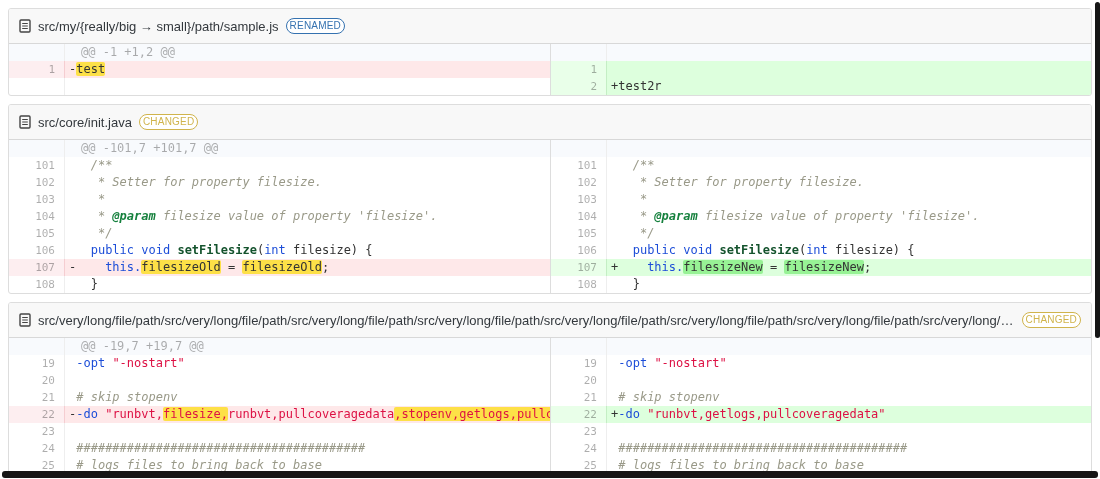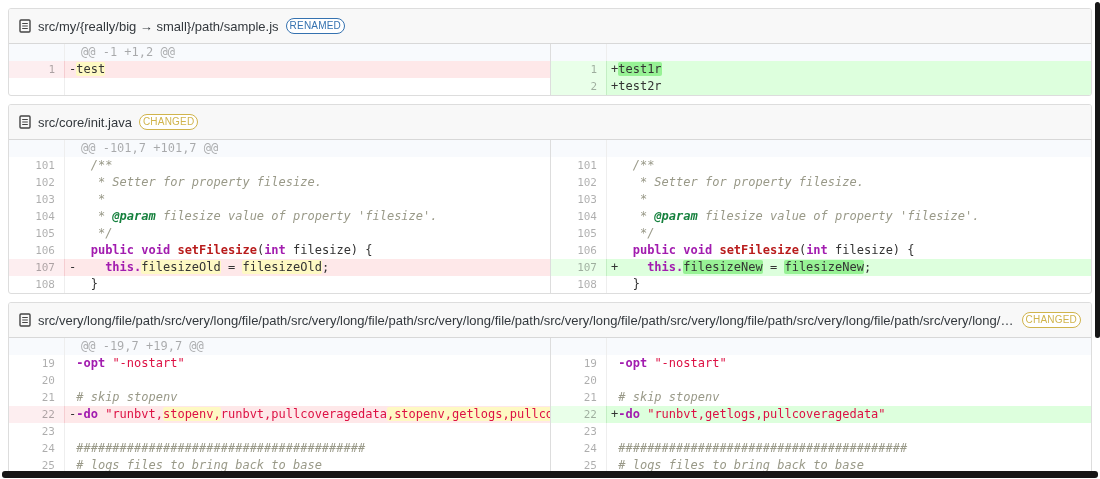--- a/index.html
+++ b/index.html
@@ -40,24 +40,24 @@
     border-right:1px solid #eee;overflow:hidden;
   }
   .code{flex:1;overflow:hidden;padding-left:4px;color:#333;}
   .row.info{background:#f8fafd;gap:12px;}
   .row.info .gutter{background:#f8fafd;}
   .row.info .code{color:rgba(0,0,0,.32);}
   .row.del{background:#fee8e9;}
   .row.del .gutter{background:#fdeef0;border-right-color:#f5cdd1;}
   .row.ins{background:#ddffdd;}
   .row.ins .gutter{background:#e9ffe9;border-right-color:#c4eec4;}
-  .row.del .hl{background:#fef9c3;border-radius:2px;}
+  .row.del .hl{background:#fde047;border-radius:2px;}
   .row.ins .hl{background:#97f295;border-radius:2px;}
-  .k{font-weight:bold;color:#a21caf;text-align:right;}
-  .t{font-weight:bold;color:#b91c1c;}
+  .k{font-weight:normal;color:#1d4ed8;text-align:right;}
+  .t{font-weight:bold;color:#14532d;}
   .s{color:#d14;}
   .c{color:#998;font-style:italic;}
   .d{color:#15803d;font-weight:bold;font-style:italic;}
   .prefix{display:inline;}
   
   .vscroll{
     position:absolute;top:2px;right:0;width:5px;height:336px;
     background:#161616;border-radius:3px;
   }
   .hscroll{
@@ -83,21 +83,21 @@
         <span class="ftag renamed">RENAMED</span>
       </div>
       <div class="dbody">
         <div class="side left">
           <div class="row info"><div class="gutter"></div><div class="code">@@ -1 +1,2 @@</div></div>
           <div class="row del"><div class="gutter">1</div><div class="code"><span class="prefix">-</span><span class=" hl">test</span></div></div>
           <div class="row emptyrow"><div class="gutter"></div><div class="code"></div></div>
         </div>
         <div class="side right">
           <div class="row info"><div class="gutter"></div><div class="code"></div></div>
-          <div class="row ins"><div class="gutter">1</div><div class="code"><span class="prefix">+</span><span class=" hl">test1r</span></div></div>
+          <div class="row ins"><div class="gutter">1</div></div>
           <div class="row ins"><div class="gutter">2</div><div class="code"><span class="prefix">+</span><span>test2r</span></div></div>
         </div>
       </div>
     </section>
     <section class="panel">
       <div class="fheader">
         <span class="ficon">
           <svg width="12" height="14" viewBox="0 0 12 14">
             <rect x="1" y="1" width="10" height="12" rx="1" fill="none" stroke="#444" stroke-width="1.4"></rect>
             <line x1="3.2" y1="4.5" x2="8.8" y2="4.5" stroke="#444" stroke-width="1.1"></line>
@@ -145,21 +145,21 @@
         </span>
         <span class="fname">src/very/long/file/path/src/very/long/file/path/src/very/long/file/path/src/very/long/file/path/src/very/long/file/path/src/very/long/file/path/src/very/long/file/path/src/very/long/file/path/</span>
         <span class="ftag changed">CHANGED</span>
       </div>
       <div class="dbody">
         <div class="side left">
           <div class="row info"><div class="gutter"></div><div class="code">@@ -19,7 +19,7 @@</div></div>
           <div class="row cntx"><div class="gutter">19</div><div class="code"><span class="prefix"> </span><span class="k">-opt</span><span> </span><span class="s">"-nostart"</span></div></div>
           <div class="row cntx"><div class="gutter">20</div><div class="code"><span class="prefix"> </span></div></div>
           <div class="row cntx"><div class="gutter">21</div><div class="code"><span class="prefix"> </span><span class="c"># skip stopenv</span></div></div>
-          <div class="row del"><div class="gutter">22</div><div class="code"><span class="prefix">-</span><span class="k">-do</span><span> </span><span class="s">"runbvt,</span><span class="s hl">stopenv,</span><span class="s">runbvt,pullcoveragedata</span><span class="s hl">,stopenv,getlogs,pullcoveragedata</span></div></div>
+          <div class="row del"><div class="gutter">22</div><div class="code"><span class="prefix">-</span><span class="k">-do</span><span> </span><span class="s">"runbvt,</span><span class="s hl">filesize,</span><span class="s">runbvt,pullcoveragedata</span><span class="s hl">,stopenv,getlogs,pullcoveragedata</span></div></div>
           <div class="row cntx"><div class="gutter">23</div><div class="code"><span class="prefix"> </span></div></div>
           <div class="row cntx"><div class="gutter">24</div><div class="code"><span class="prefix"> </span><span class="c">########################################</span></div></div>
           <div class="row cntx"><div class="gutter">25</div><div class="code"><span class="prefix"> </span><span class="c"># logs files to bring back to base</span></div></div>
         </div>
         <div class="side right">
           <div class="row info"><div class="gutter"></div><div class="code"></div></div>
           <div class="row cntx"><div class="gutter">19</div><div class="code"><span class="prefix"> </span><span class="k">-opt</span><span> </span><span class="s">"-nostart"</span></div></div>
           <div class="row cntx"><div class="gutter">20</div><div class="code"><span class="prefix"> </span></div></div>
           <div class="row cntx"><div class="gutter">21</div><div class="code"><span class="prefix"> </span><span class="c"># skip stopenv</span></div></div>
           <div class="row ins"><div class="gutter">22</div><div class="code"><span class="prefix">+</span><span class="k">-do</span><span> </span><span class="s">"runbvt,getlogs,pullcoveragedata"</span></div></div>

